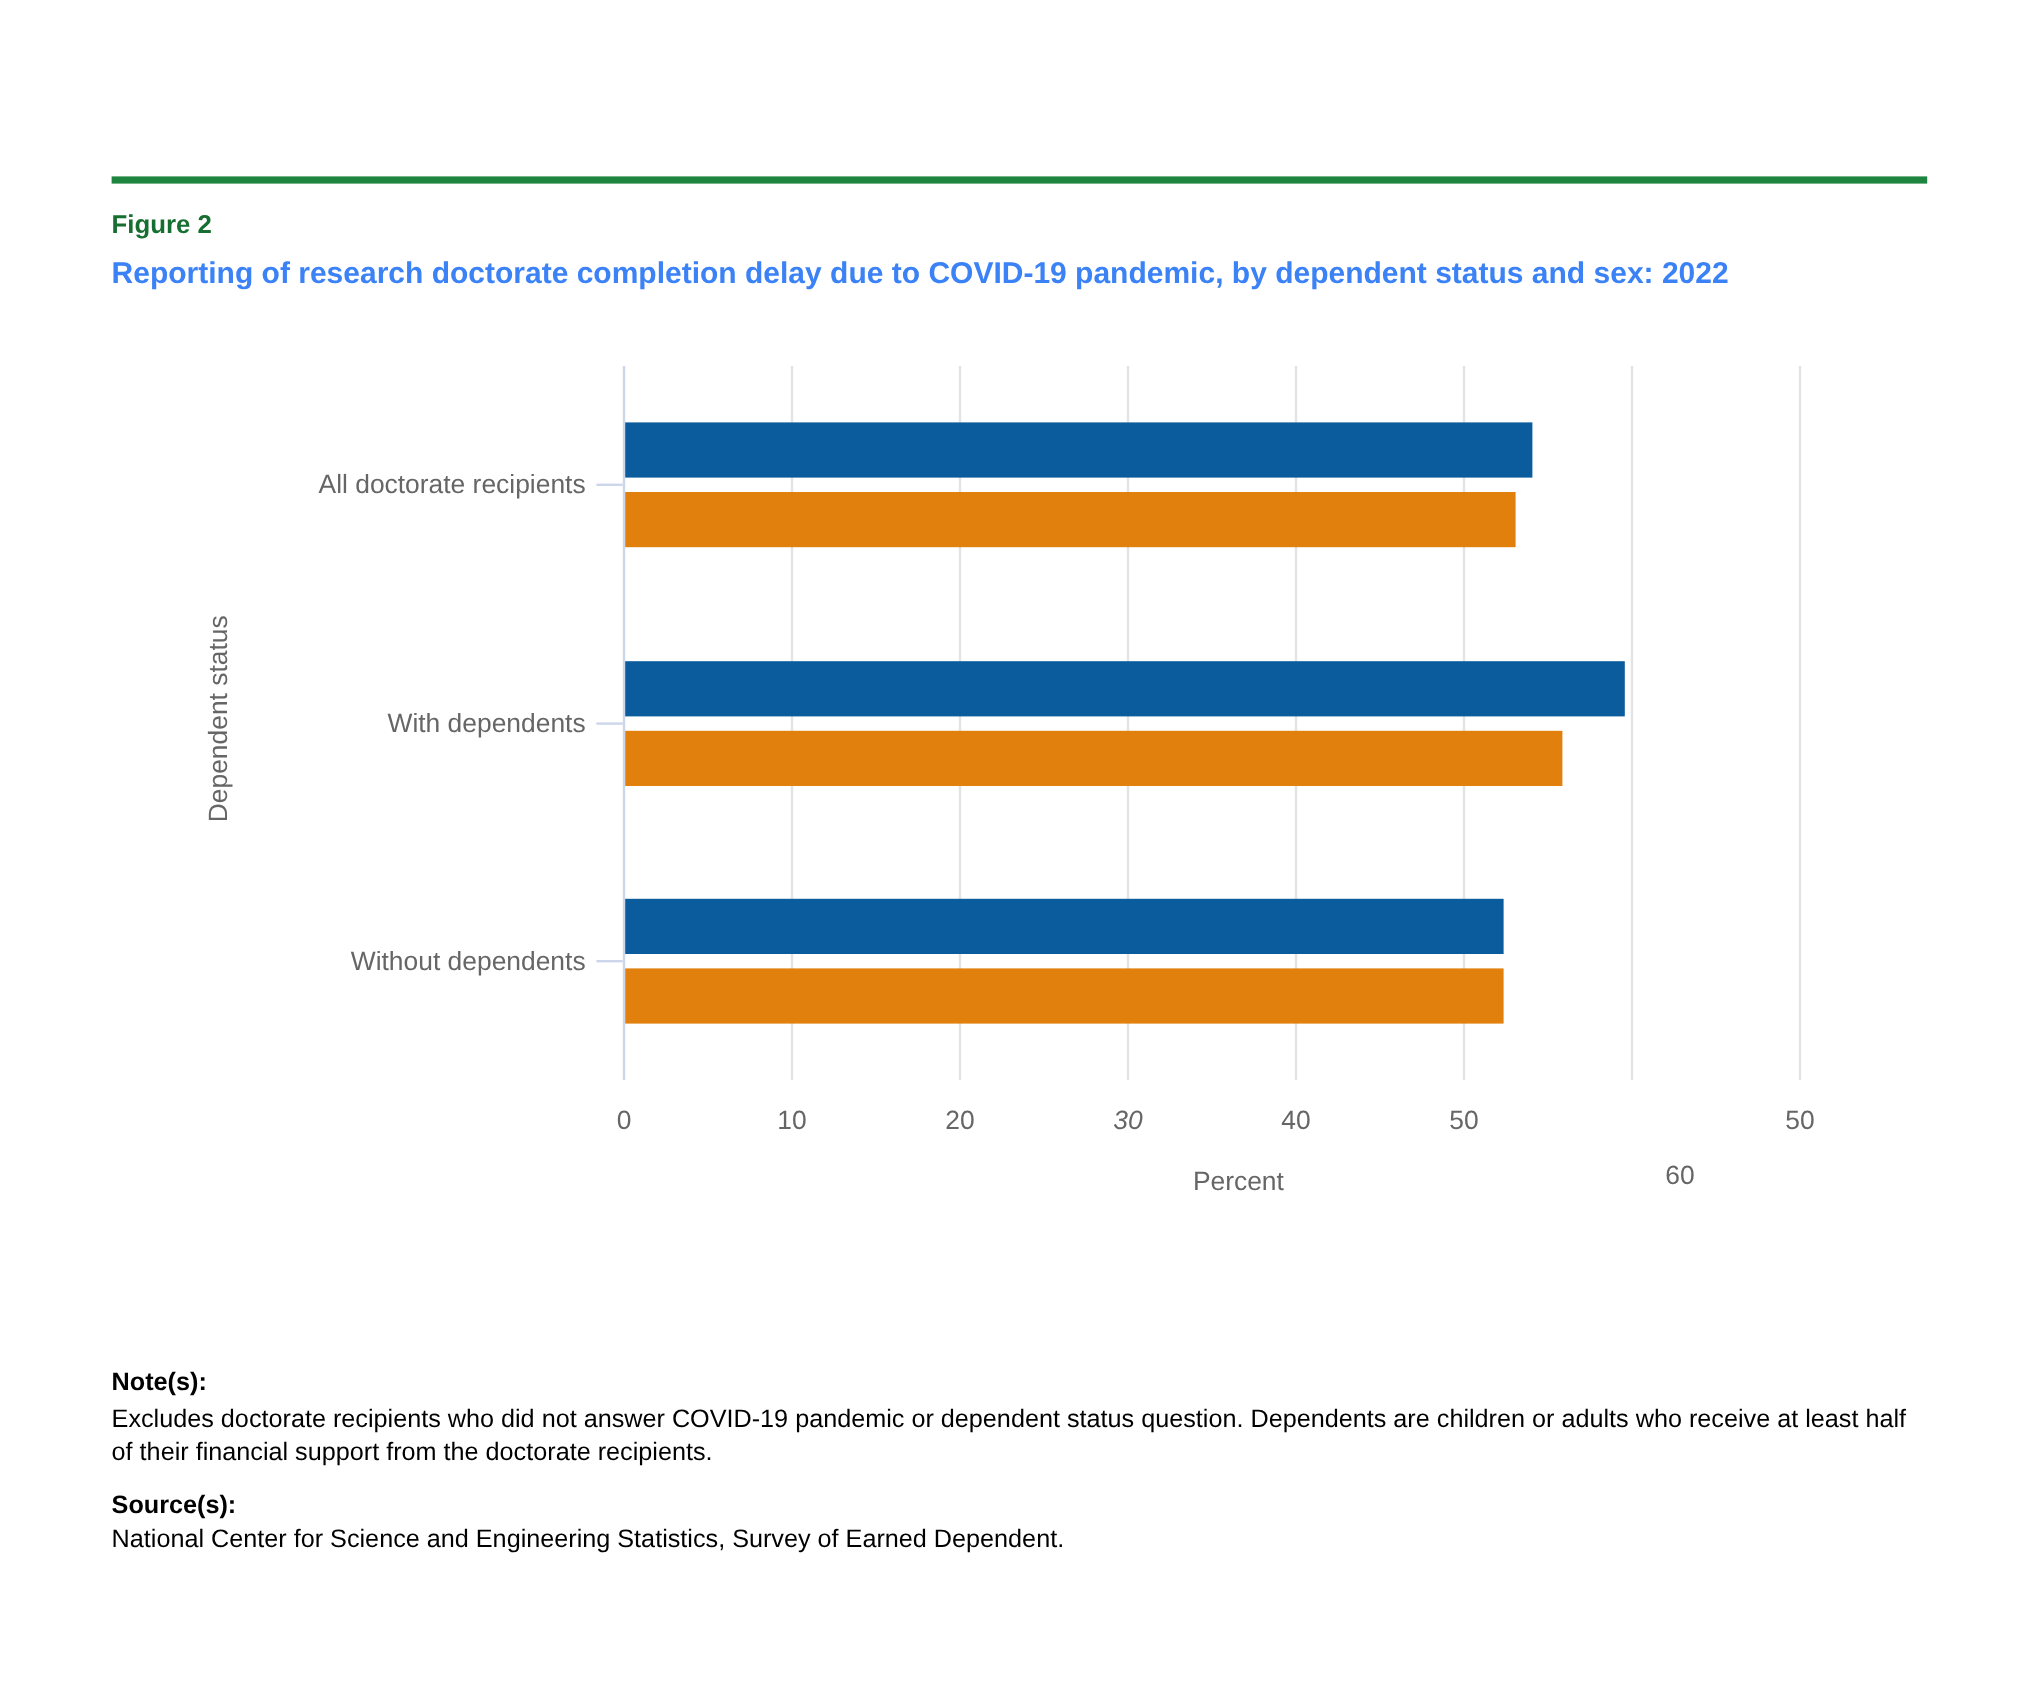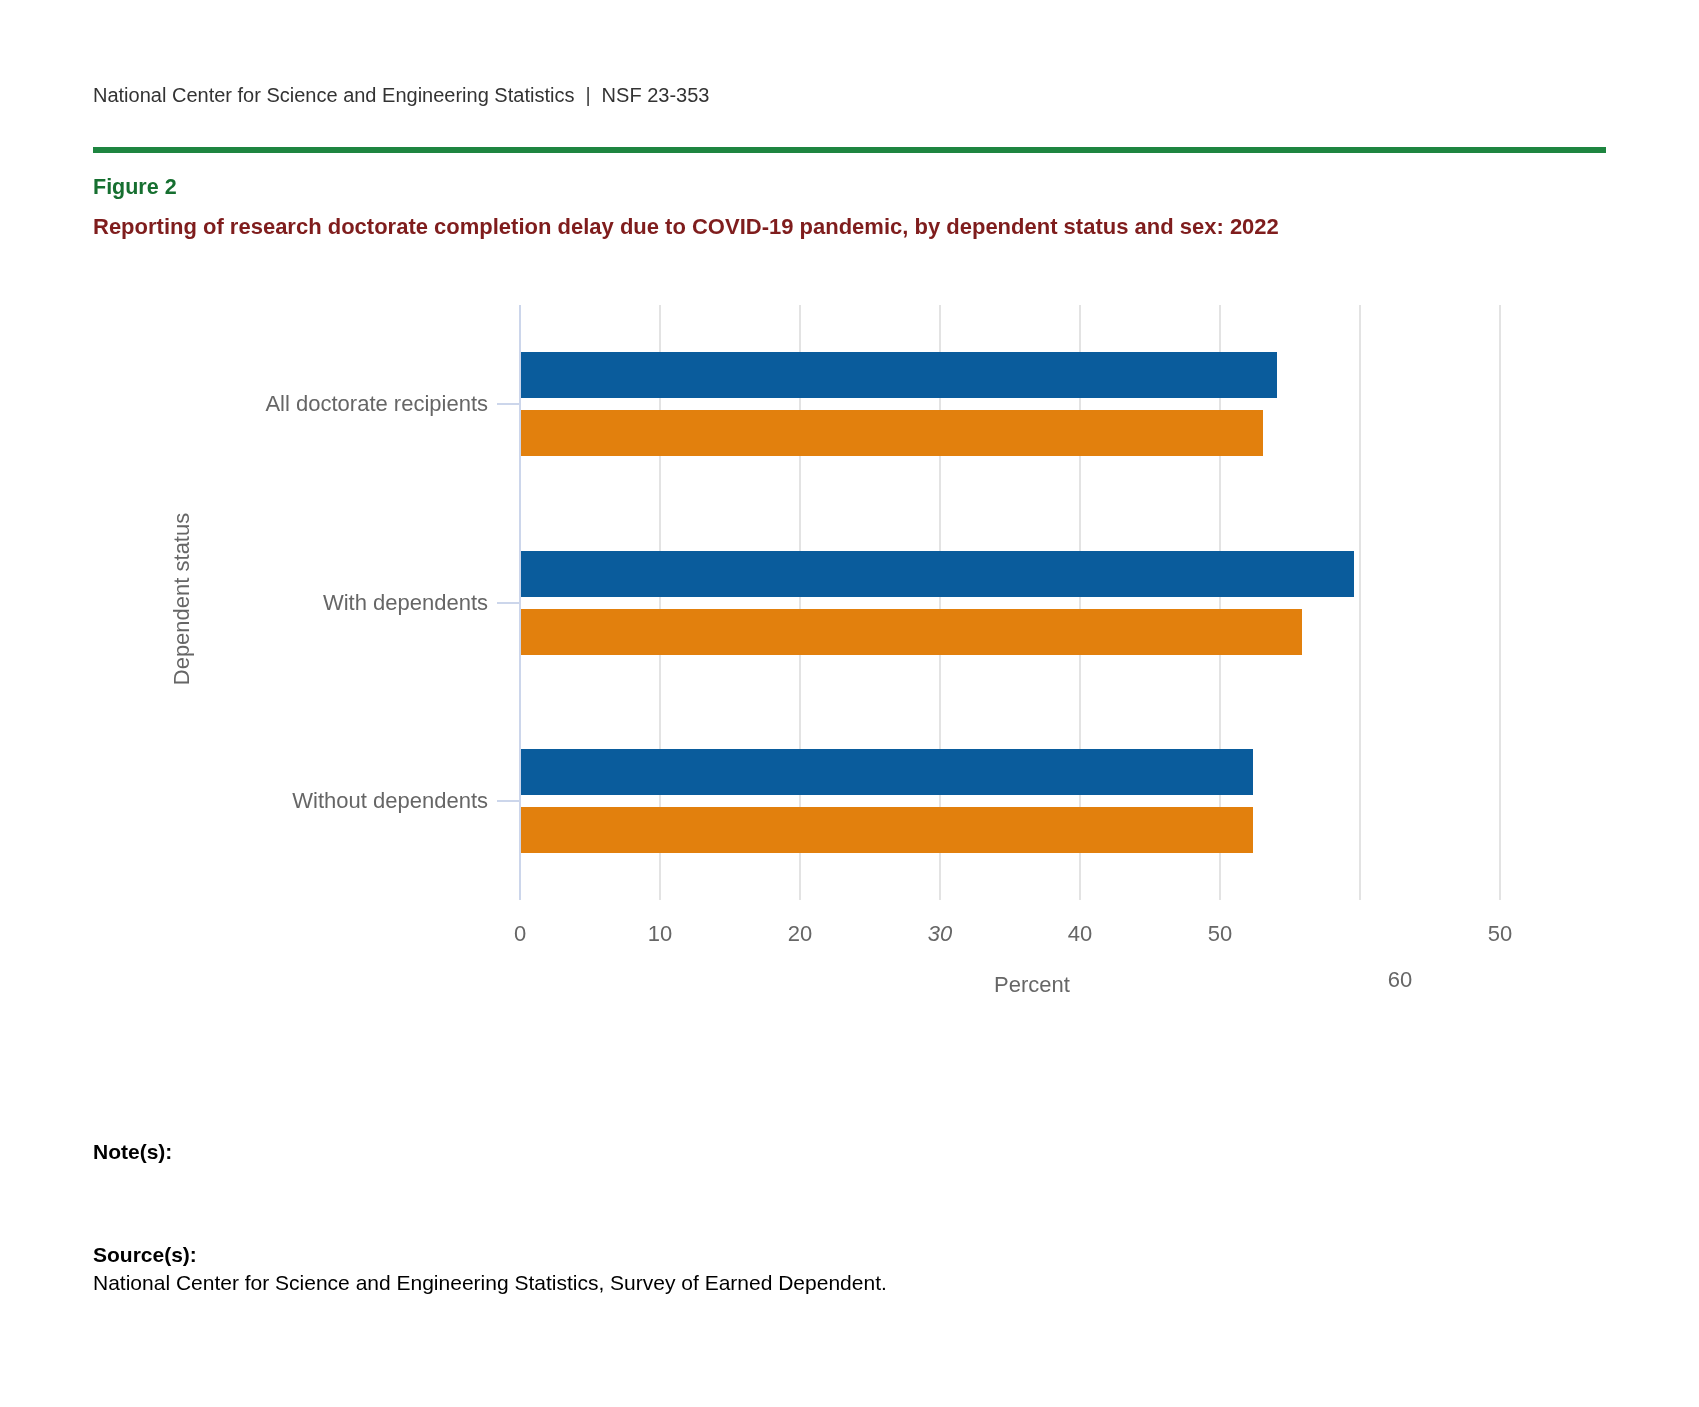--- a/index.html
+++ b/index.html
@@ -5,21 +5,21 @@
   html,body{margin:0;padding:0;background:#fff;}
   .page{
     position:relative;width:1699px;height:1407px;background:#ffffff;overflow:hidden;
     font-family:"Liberation Sans","DejaVu Sans",sans-serif;color:#000;
   }
   .abs{position:absolute;}
   .header{left:93px;top:84px;font-size:20px;color:#333;white-space:nowrap;}
   .header .sep{margin:0 11px;color:#444;}
   .rule{left:93px;top:147px;width:1513px;height:6px;background:#1E8540;}
   .figure-label{left:93px;top:175px;font-size:21.5px;font-weight:bold;color:#166F30;}
-  .chart-title{left:93px;top:214px;font-size:22px;font-weight:bold;color:#7f1d1d;margin:0;white-space:nowrap;}
+  .chart-title{left:93px;top:214px;font-size:25px;font-weight:bold;color:#3b82f6;margin:0;white-space:nowrap;}
   .y-title{left:22px;top:586px;width:320px;text-align:center;font-size:22px;color:#666;
     transform:rotate(-90deg);transform-origin:center center;}
   .x-title{left:932px;top:972px;width:200px;text-align:center;font-size:22px;color:#666;}
   .legend{left:93px;top:1029px;width:1540px;display:flex;justify-content:center;gap:46px;}
   .legend-item{display:flex;align-items:center;gap:11px;cursor:pointer;}
   .legend-swatch{width:26px;height:26px;border-radius:3px;flex:0 0 auto;}
   .legend-label{font-size:22px;font-weight:bold;color:#3E3E3E;line-height:26px;}
   .notes-heading{left:93px;top:1140px;font-size:21px;font-weight:bold;color:#000;}
   .notes-text{left:93px;top:1169px;width:1515px;font-size:21px;line-height:28px;color:#000;}
   .source-heading{left:93px;top:1243px;font-size:21px;font-weight:bold;color:#000;}
@@ -30,23 +30,20 @@
   .cat-tick{position:absolute;height:2px;background:#CCD6EB;}
   .cat-label{position:absolute;text-align:right;font-size:22px;color:#666;line-height:32px;white-space:nowrap;}
   .x-tick-label{position:absolute;text-align:center;font-size:22px;color:#666;}
   .bar{position:absolute;height:46px;}
 </style>
 </head>
 <body>
 
 <div class="page">
 
-  <div class="abs header">
-    <span>National Center for Science and Engineering Statistics</span><span class="sep">|</span><span>NSF 23-353</span>
-  </div>
 
   <div class="abs rule" style="background: rgb(30, 133, 64);"></div>
 
   <div class="abs figure-label" style="color: rgb(22, 111, 48); text-align: center;">Figure 2</div>
 
   <h1 class="abs chart-title">Reporting of research doctorate completion delay due to COVID-19 pandemic, by dependent status and sex: 2022</h1>
 
   <div class="abs y-title">Dependent status</div>
 
   <div id="chart-layer">
@@ -77,16 +74,17 @@
       <div class="cat-tick" style="left: 497px; top: 799.833px; width: 22px;"></div>
       <div class="cat-label" style="left: 93px; top: 784.833px; width: 395px;">Without dependents</div>
       <div class="bar" style="left: 521px; top: 748.833px; width: 732px; background: rgb(10, 92, 156);"></div>
       <div class="bar" style="left: 521px; top: 806.833px; width: 732px; background: rgb(226, 128, 13);"></div>
     </div>
 
   <div class="abs x-title">Percent</div>
 
 
   <div class="abs notes-heading">Note(s):</div>
+  <div class="abs notes-text">Excludes doctorate recipients who did not answer COVID-19 pandemic or dependent status question. Dependents are children or adults who receive at least half of their financial support from the doctorate recipients.</div>
   <div class="abs source-heading">Source(s):</div>
   <div class="abs source-text">National Center for Science and Engineering Statistics, Survey of Earned Dependent.</div>
 
 </div>
 
 </body></html>

